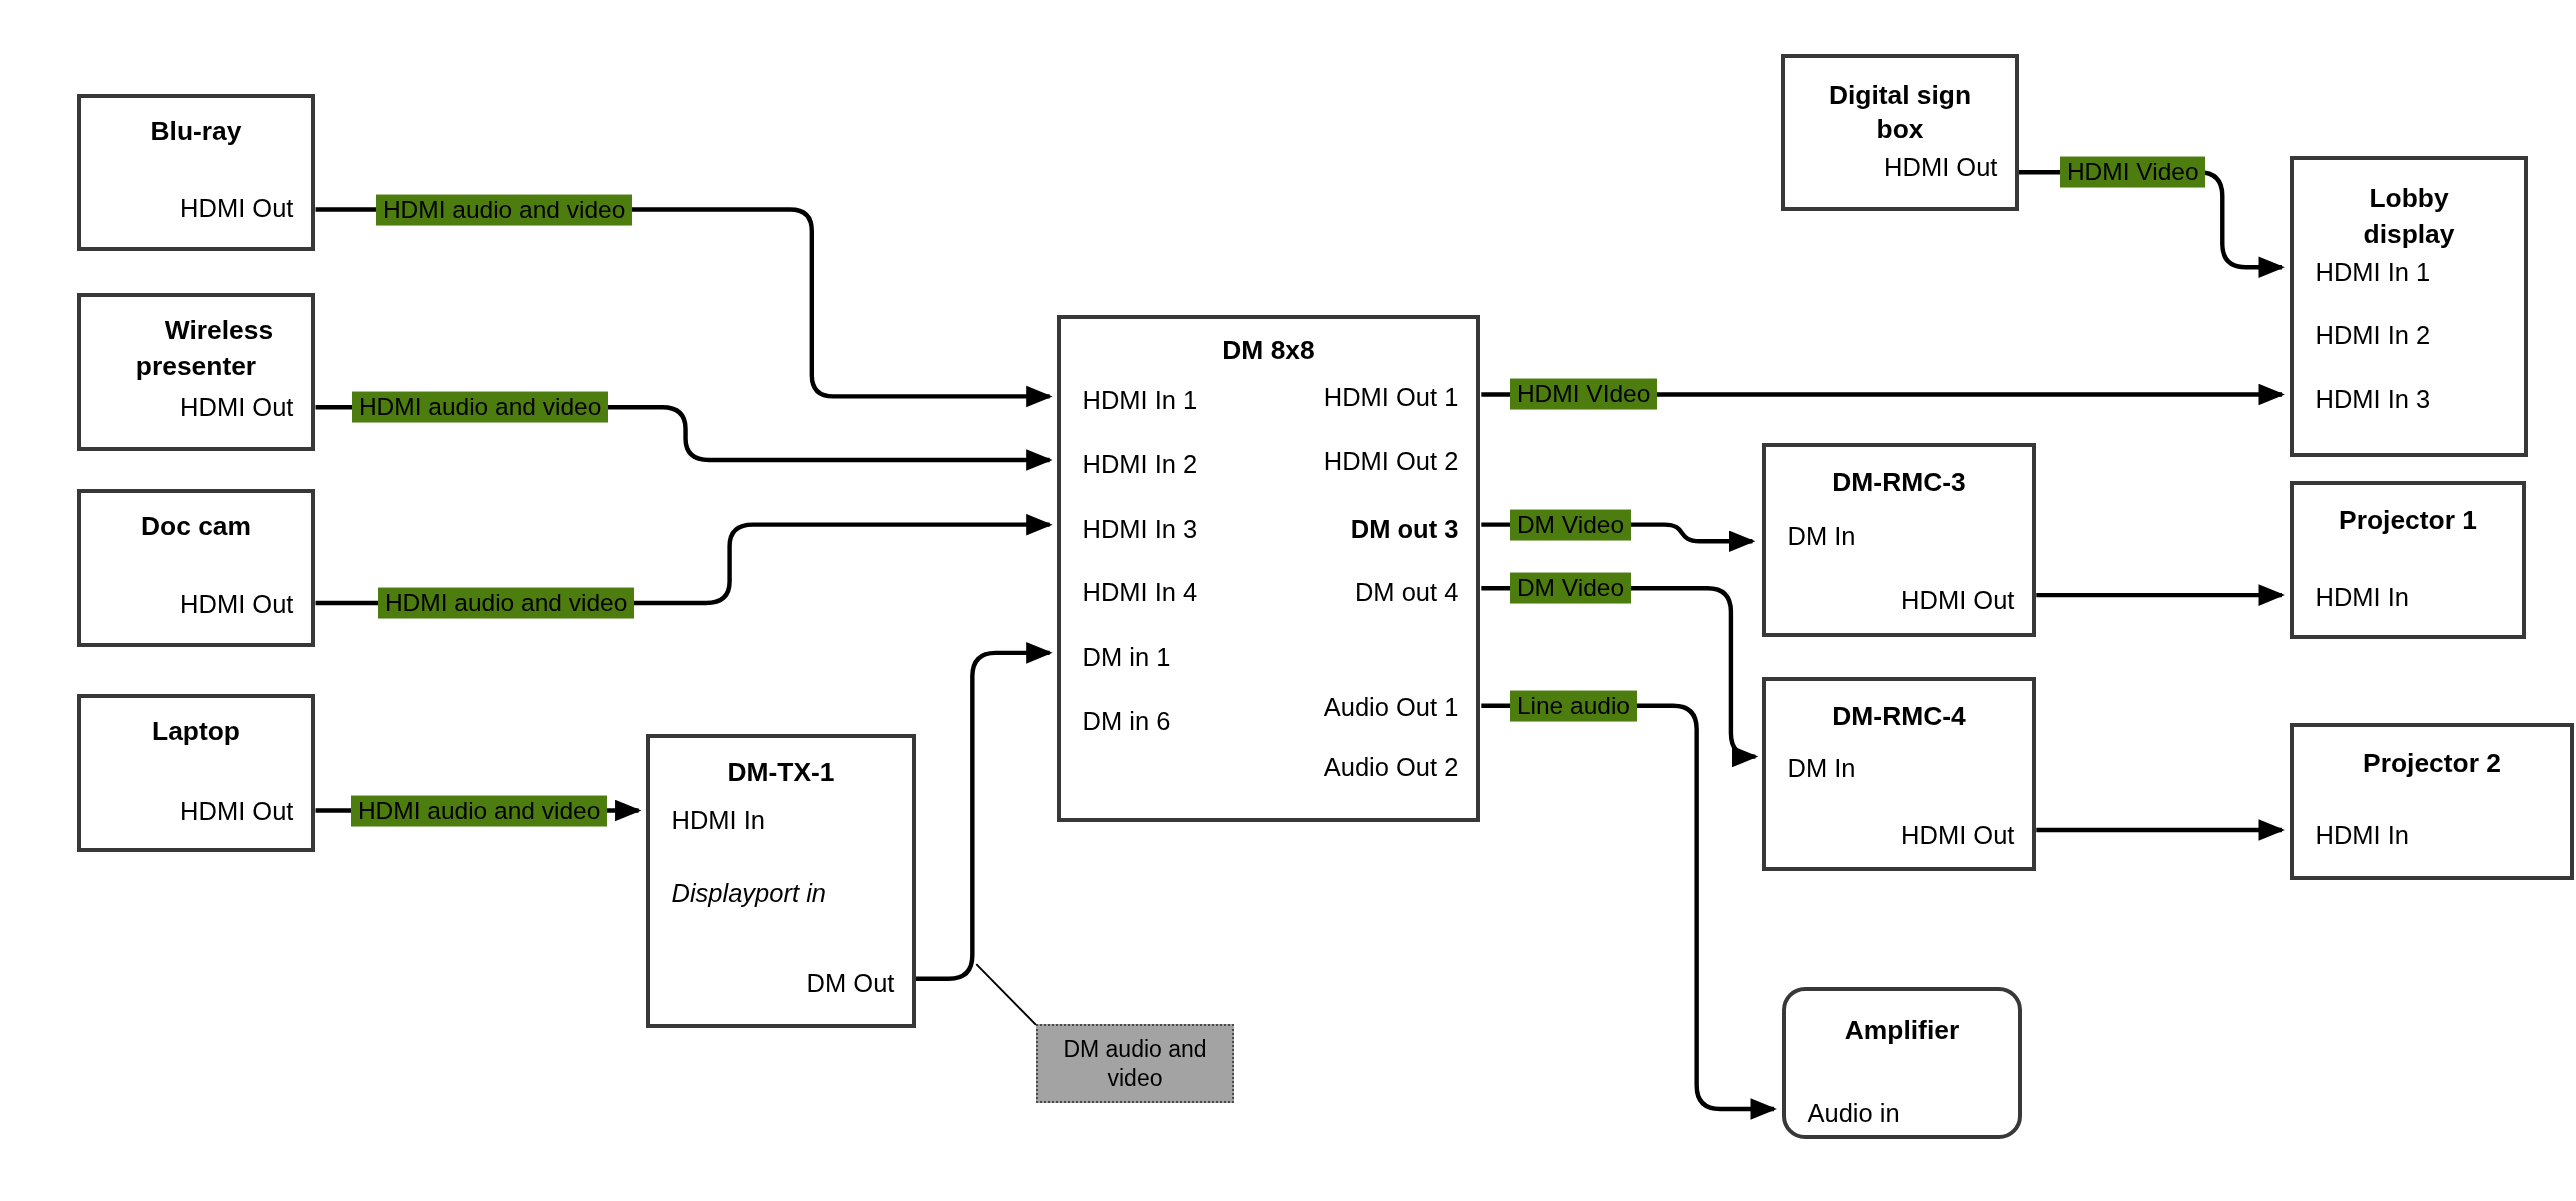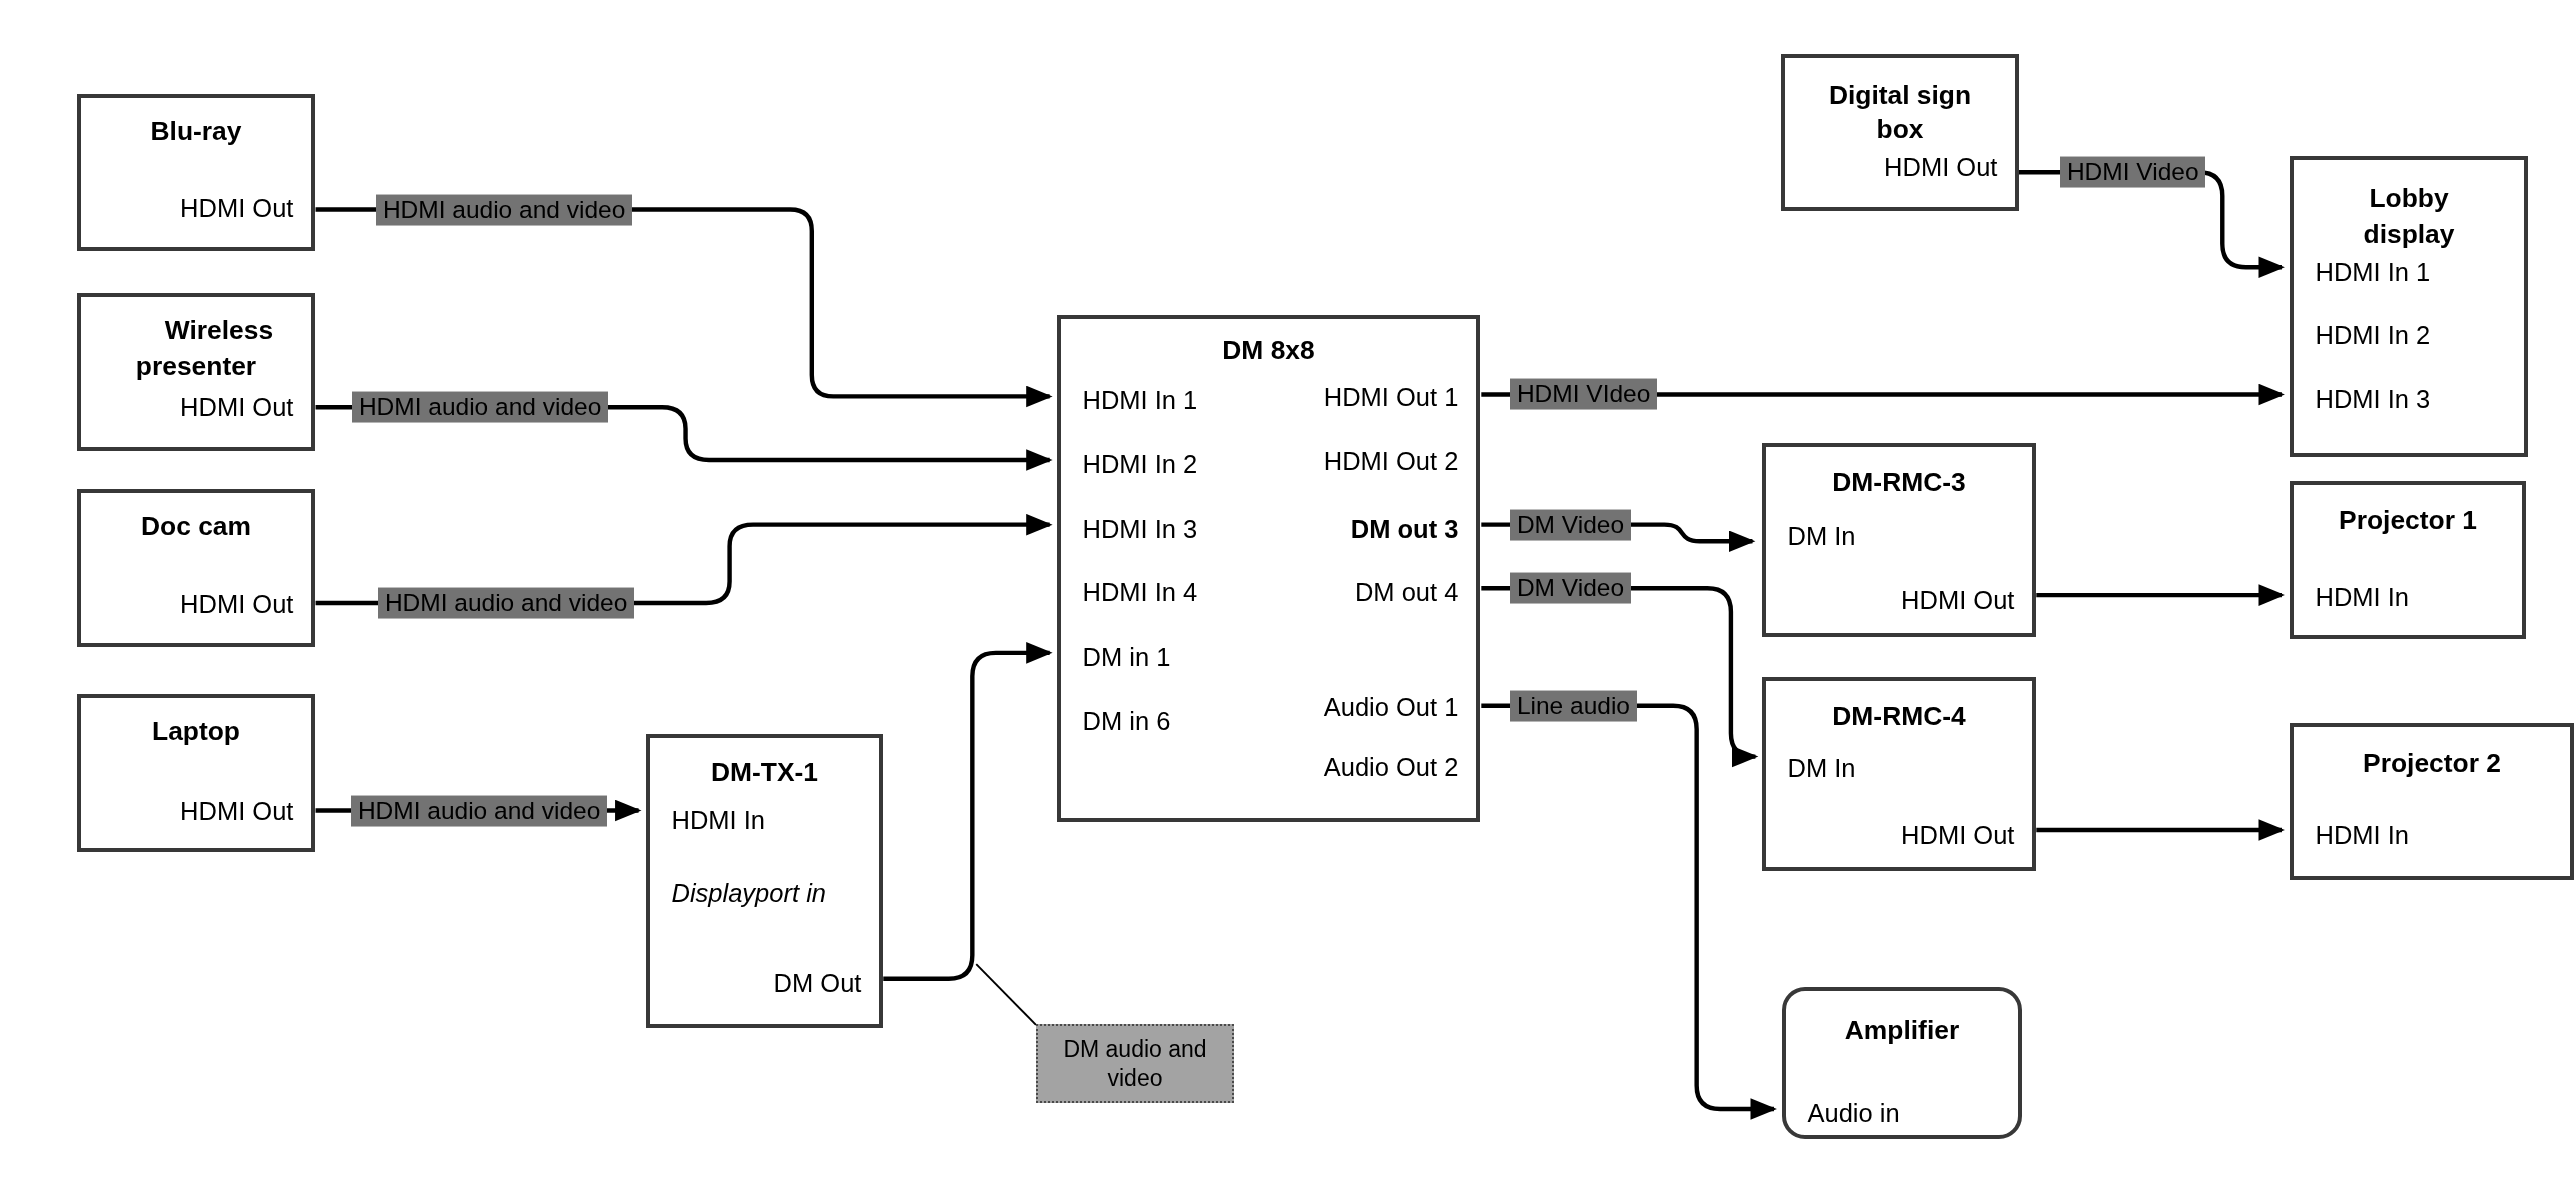--- a/index.html
+++ b/index.html
@@ -33,21 +33,21 @@
     transform: translateY(-50%);
     font-size: 25.5px;
     white-space: nowrap;
   }
   .port.right { right: 17.6px; text-align: right; }
   .port.left  { left: 21.5px; text-align: left; }
   .wire-label {
     position: absolute;
     transform: translateY(-50%);
     font-size: 24.5px;
-    background: #737373;
+    background: #4d7c0f;
     padding: 2px 6.9px;
     white-space: nowrap;
     line-height: 1.1;
   }
   .note {
     position: absolute;
     border: 2px dotted #4a4a4a;
     background: #a3a3a3;
     box-sizing: border-box;
     font-size: 23px;
@@ -100,21 +100,21 @@
   <div class="node" style="left:77px; top:489px; width:238px; height:158px;">
     <span class="node-title" style="top:33px;">Doc cam</span>
     <span class="port right" style="top:111px;">HDMI Out</span>
   </div>
 
   <div class="node" style="left:77px; top:694px; width:238px; height:158px;">
     <span class="node-title" style="top:33px;">Laptop</span>
     <span class="port right" style="top:113px;">HDMI Out</span>
   </div>
 
-  <div class="node" style="left:646px; top:734px; width:237px; height:294px;">
+  <div class="node" style="left:646px; top:734px; width:270px; height:294px;">
     <span class="node-title" style="top:34px;">DM-TX-1</span>
     <span class="port left" style="top:82px;">HDMI In</span>
     <span class="port left" style="top:155px;font-style:italic;">Displayport in</span>
     <span class="port right" style="top:245px;">DM Out</span>
   </div>
 
   <div class="node" style="left:1057px; top:315px; width:423px; height:507px;">
     <span class="node-title" style="top:31px;">DM 8x8</span>
     <span class="port left" style="top:81px;">HDMI In 1</span>
     <span class="port left" style="top:145px;">HDMI In 2</span>

